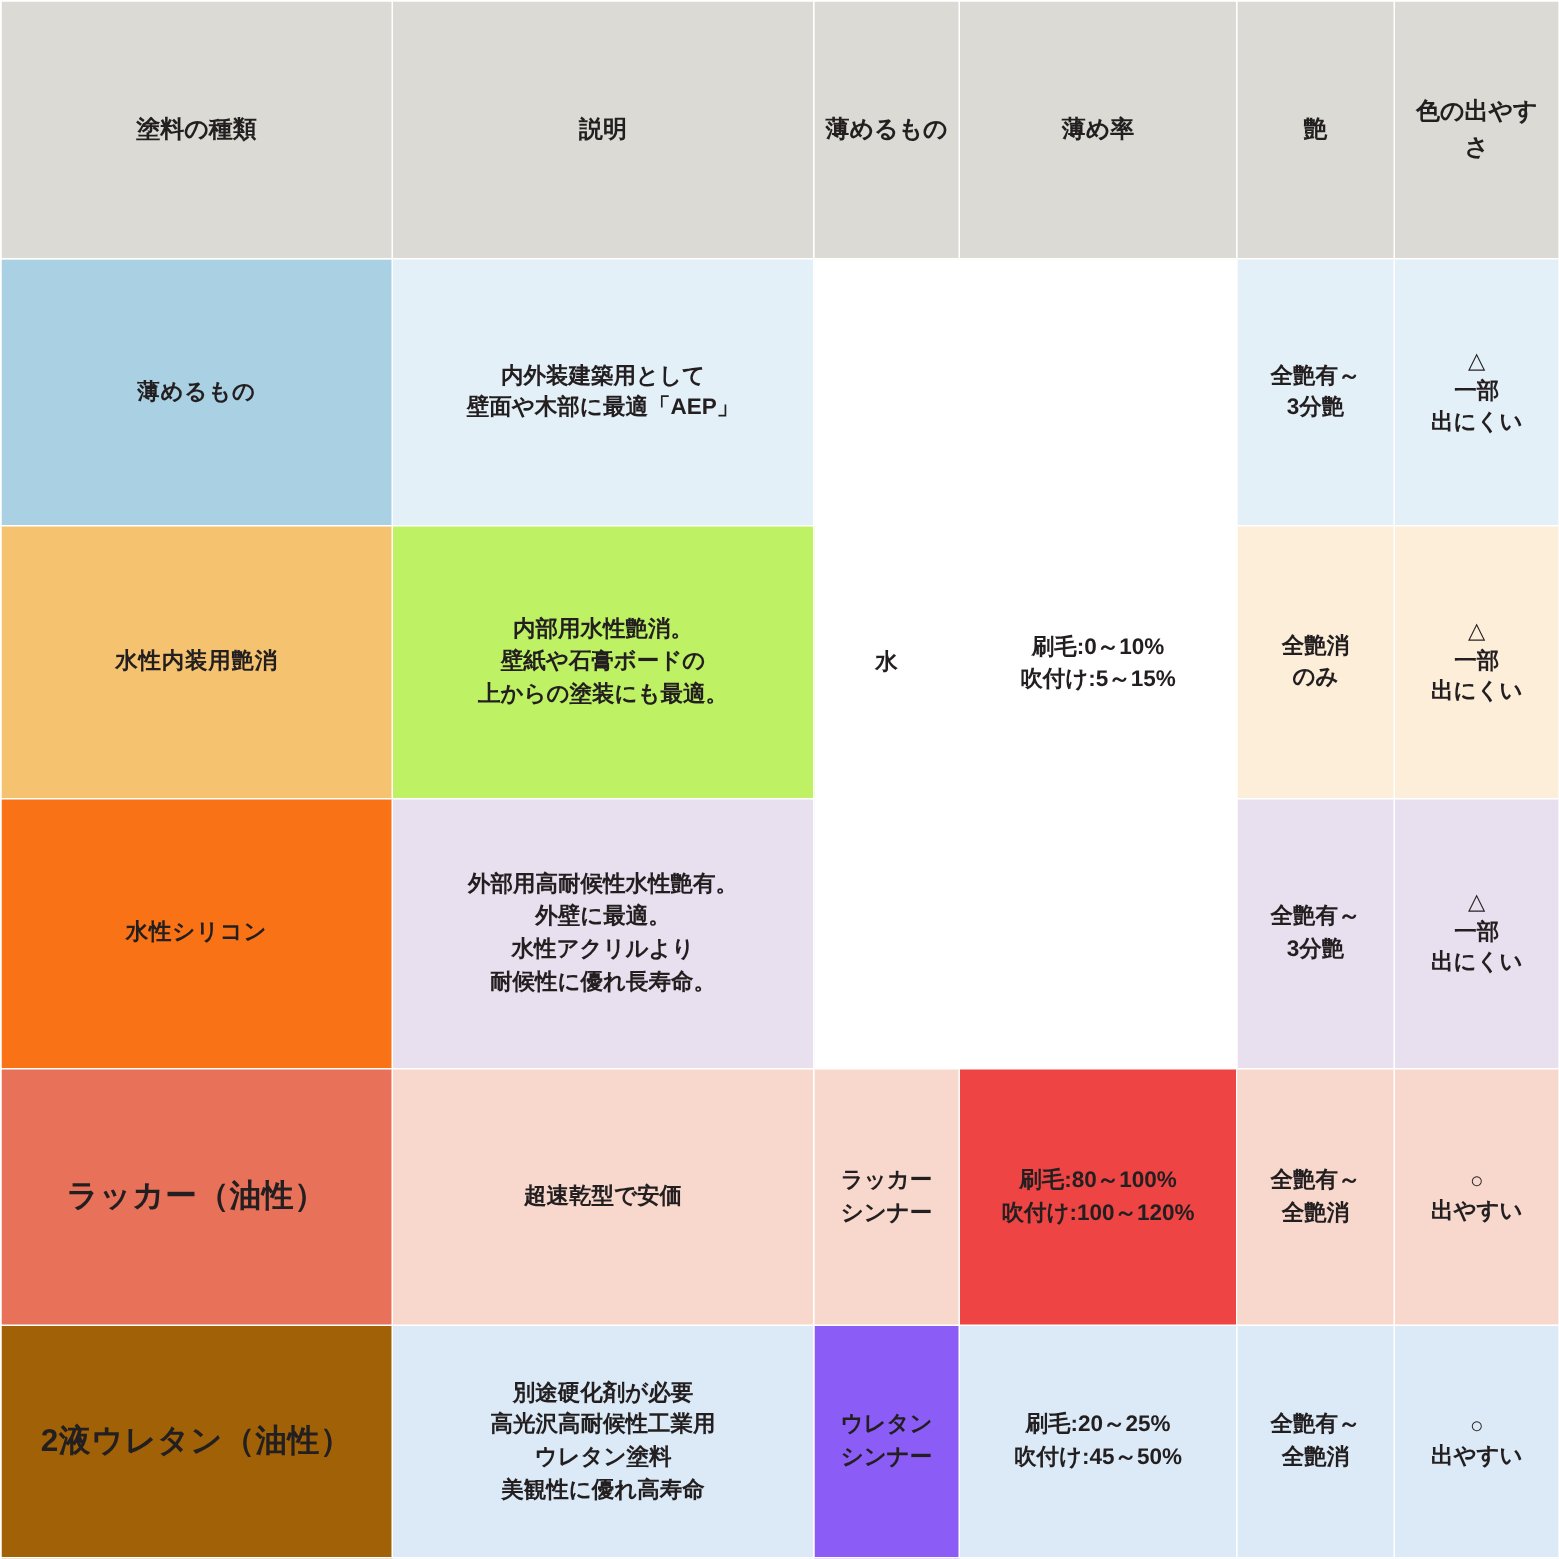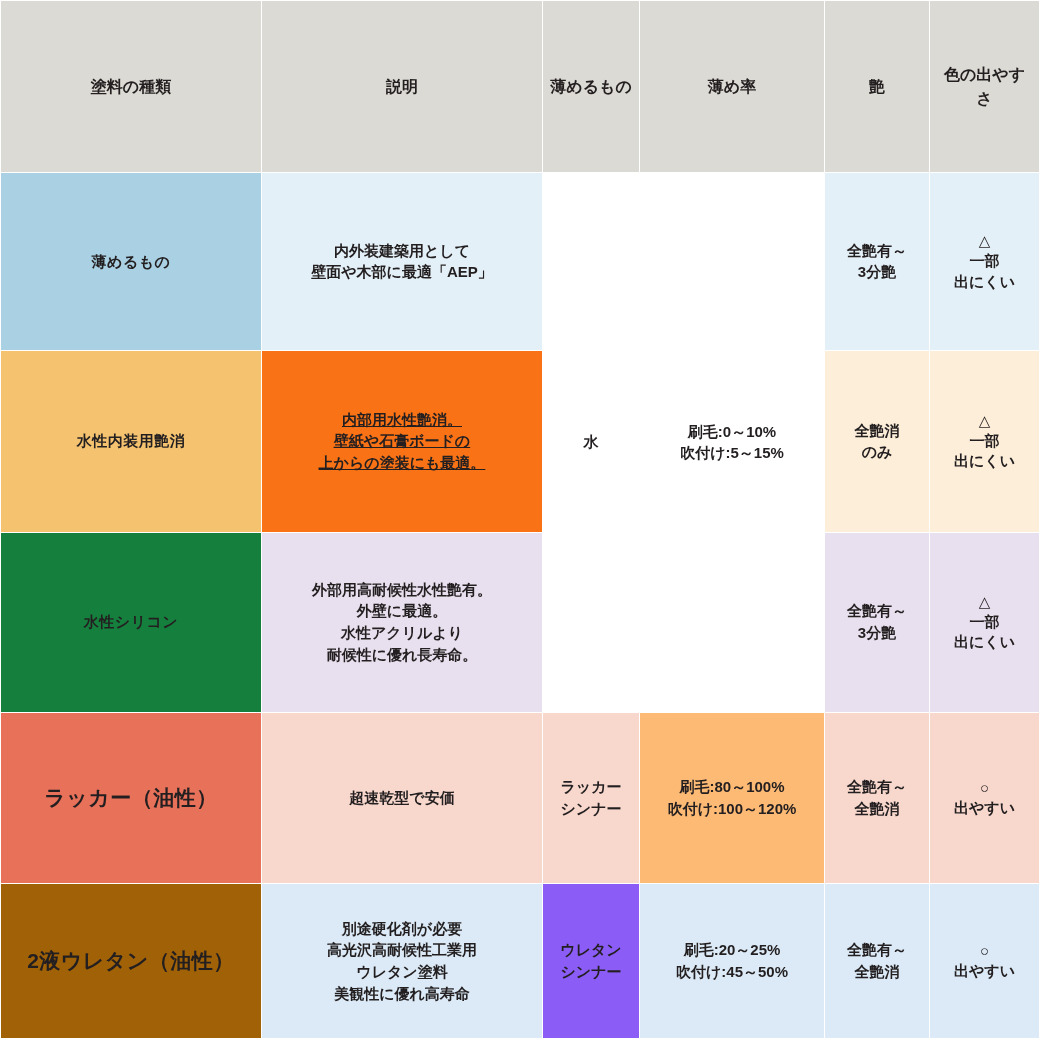--- a/index.html
+++ b/index.html
@@ -125,41 +125,41 @@
       <td class="thin-cell" rowspan="3" style="background: rgb(255, 255, 255);">水</td>
       <td class="rate-cell" rowspan="3" style="background: rgb(255, 255, 255);">刷毛:0～10%<br>吹付け:5～15%</td>
       <td class="gloss-cell" style="background: rgb(228, 240, 247);">全艶有～<br>3分艶</td>
       <td class="color-cell" style="background: rgb(228, 240, 247);">
         <span class="mark">△</span>
         <span class="mark">一部<br>出にくい</span>
       </td>
     </tr>
     <tr class="data-row row-1">
       <td class="type-cell" style="background: rgb(245, 195, 112);">水性内装用艶消</td>
-      <td class="desc-cell" style="background: #f97316; text-decoration: underline;">内部用水性艶消。<br>壁紙や石膏ボードの<br>上からの塗装にも最適。</td>
+      <td class="desc-cell" style="background: #bef264;">内部用水性艶消。<br>壁紙や石膏ボードの<br>上からの塗装にも最適。</td>
       <td class="gloss-cell" style="background: rgb(253, 238, 217);">全艶消<br>のみ</td>
       <td class="color-cell" style="background: rgb(253, 238, 217);">
         <span class="mark">△</span>
         <span class="mark">一部<br>出にくい</span>
       </td>
     </tr>
     <tr class="data-row row-2">
-      <td class="type-cell" style="background: #15803d;">水性シリコン</td>
+      <td class="type-cell" style="background: #f97316;">水性シリコン</td>
       <td class="desc-cell" style="background: rgb(232, 224, 238);">外部用高耐候性水性艶有。<br>外壁に最適。<br>水性アクリルより<br>耐候性に優れ長寿命。</td>
       <td class="gloss-cell" style="background: rgb(232, 224, 238);">全艶有～<br>3分艶</td>
       <td class="color-cell" style="background: rgb(232, 224, 238);">
         <span class="mark">△</span>
         <span class="mark">一部<br>出にくい</span>
       </td>
     </tr>
     <tr class="data-row row-3">
       <td class="type-cell small" style="background: rgb(232, 113, 90); margin-top: 20px;">ラッカー（油性）</td>
       <td class="desc-cell" style="background: rgb(248, 216, 205);">超速乾型で安価</td>
       <td class="thin-cell" style="background: rgb(248, 216, 205);">ラッカー<br>シンナー</td>
-      <td class="rate-cell" style="background: #fdba74;">刷毛:80～100%<br>吹付け:100～120%</td>
+      <td class="rate-cell" style="background: #ef4444;">刷毛:80～100%<br>吹付け:100～120%</td>
       <td class="gloss-cell" style="background: rgb(248, 216, 205);">全艶有～<br>全艶消</td>
       <td class="color-cell" style="background: rgb(248, 216, 205);">
         <span class="mark">○</span>
         <span class="mark">出やすい</span>
       </td>
     </tr>
     <tr class="data-row row-4">
       <td class="type-cell small" style="background: #a16207;">2液ウレタン（油性）</td>
       <td class="desc-cell" style="background: rgb(219, 234, 246);">別途硬化剤が必要<br>高光沢高耐候性工業用<br>ウレタン塗料<br>美観性に優れ高寿命</td>
       <td class="thin-cell" style="background: #8b5cf6;">ウレタン<br>シンナー</td>

